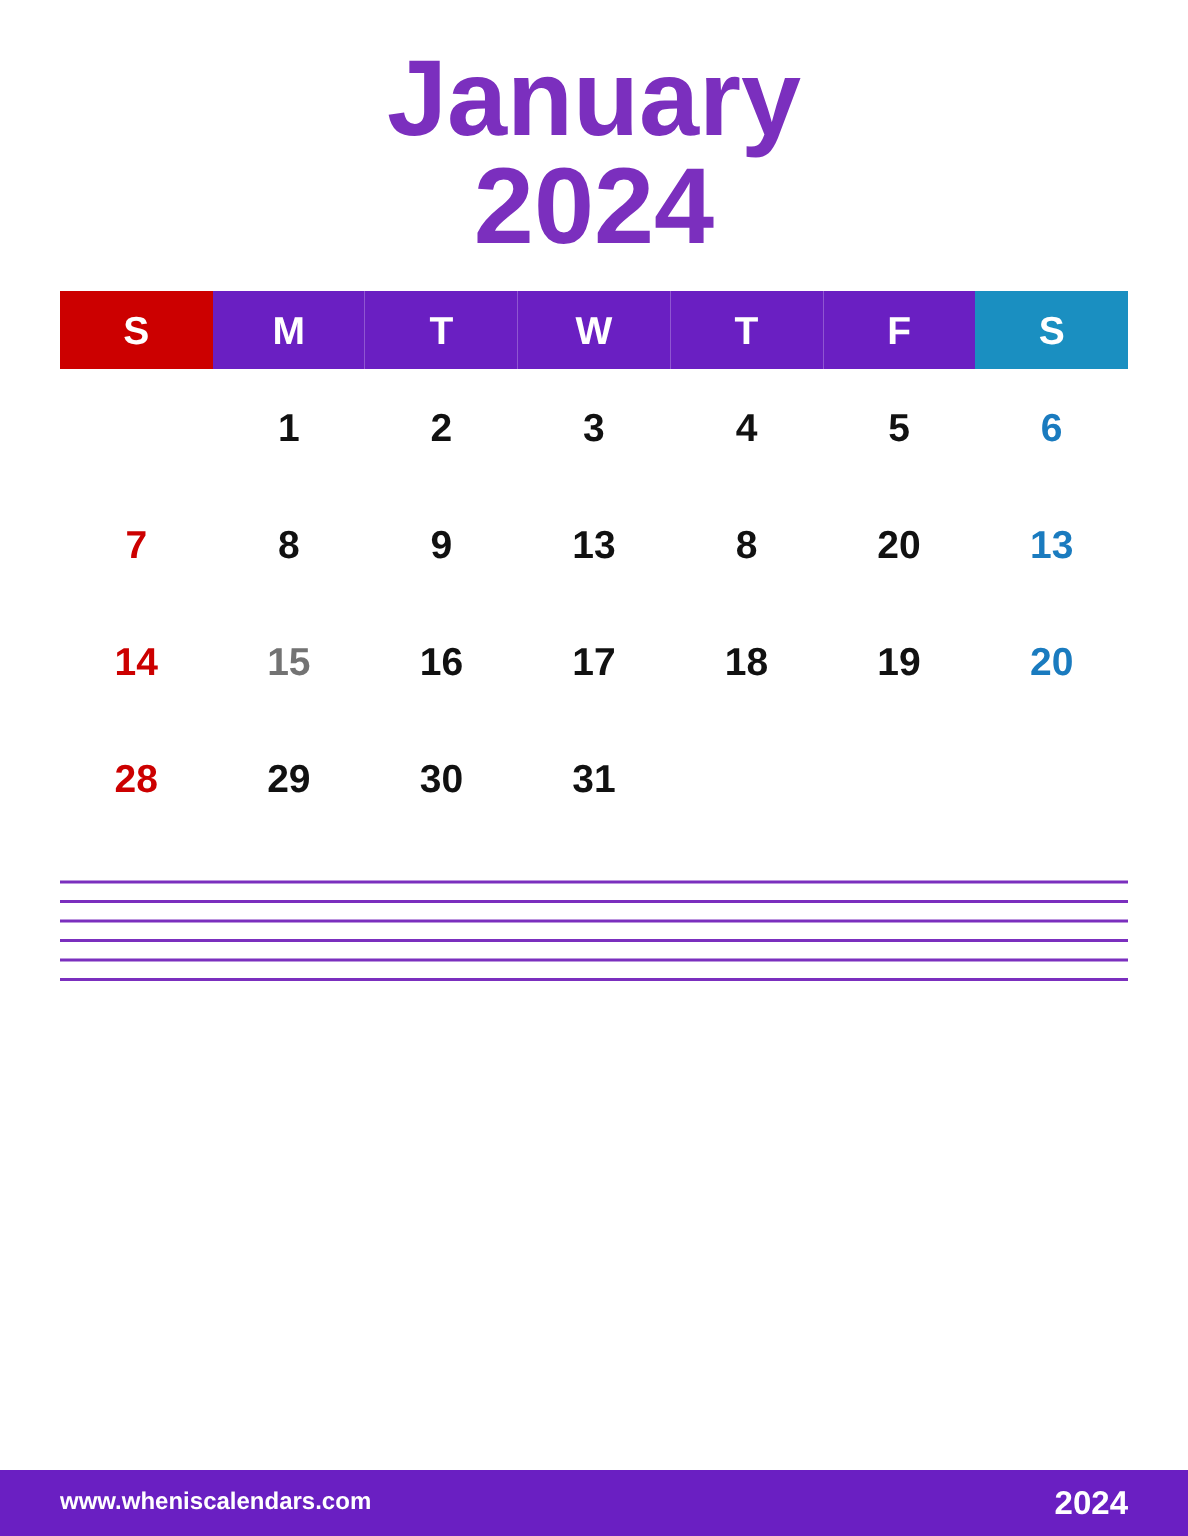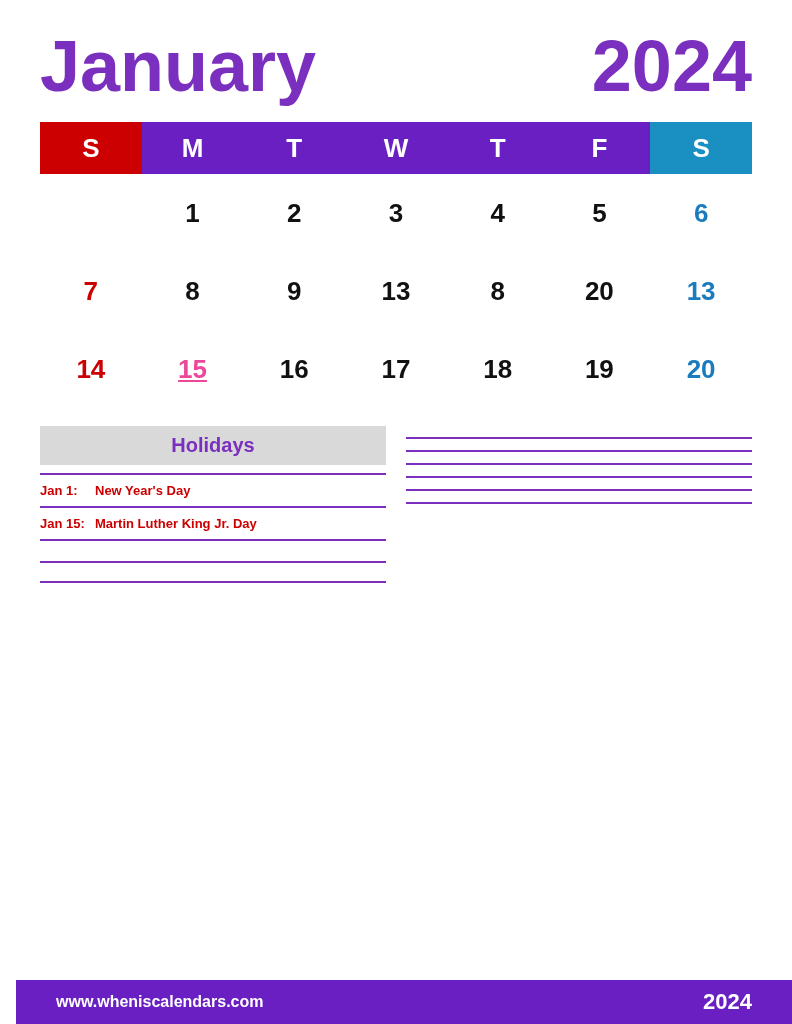--- a/index.html
+++ b/index.html
@@ -21,22 +21,23 @@
       width: 792px;
       height: 1024px;
       background: #ffffff;
       padding: 30px 40px 0 40px;
       position: relative;
     }
 
     .header {
       display: flex;
       justify-content: space-between;
-      align-items: flex-end;
+      align-items: center;
       margin-bottom: 20px;
+      flex-direction: column;
     }
 
     .month-title {
       font-size: 72px;
       font-weight: bold;
       color: #7b2fbe;
       line-height: 1;
     }
 
     .year-title {
@@ -83,22 +84,21 @@
 
     .calendar-table tbody tr td.sunday {
       color: #cc0000;
     }
 
     .calendar-table tbody tr td.saturday {
       color: #1a7bbf;
     }
 
     .calendar-table tbody tr td.holiday {
-      color: #ec4899;
-      text-decoration: underline;
+      color: #737373;
     }
 
     .bottom-section {
       display: flex;
       justify-content: space-between;
       margin-top: 18px;
       gap: 20px;
       padding: 0 0;
     }
 
@@ -143,21 +143,21 @@
 
     .note-line {
       border: none;
       border-top: 2px solid #7b2fbe;
       margin: 11px 0;
     }
 
     .footer {
       position: absolute;
       bottom: 0;
-      left: 16px;
+      left: 0;
       right: 0;
       background: #6a1fc2;
       display: flex;
       justify-content: space-between;
       align-items: center;
       padding: 10px 40px;
       height: 44px;
     }
 
     .footer-url {
@@ -230,47 +230,40 @@
           </tr>
           <tr>
             <td class="sunday">14</td>
             <td class="holiday">15</td>
             <td>16</td>
             <td>17</td>
             <td>18</td>
             <td>19</td>
             <td class="saturday">20</td>
           </tr>
+          <tr>
+            <td class="sunday">28</td>
+            <td>29</td>
+            <td>30</td>
+            <td>31</td>
+            <td></td>
+            <td></td>
+            <td></td>
+          </tr>
         </tbody>
     </table>
 
     <div class="side-watermarks">
       
       
     </div>
   </div>
 
   <div class="bottom-section">
 
-    <div class="holidays-box">
-      <div class="section-header">Holidays</div>
-      <hr class="holiday-line">
-      <div class="holiday-entry">
-        <span class="holiday-date">Jan 1:</span>
-        <span class="holiday-name">New Year's Day</span>
-      </div>
-      <hr class="holiday-line">
-      <div class="holiday-entry">
-        <span class="holiday-date">Jan 15:</span>
-        <span class="holiday-name">Martin Luther King Jr. Day</span>
-      </div>
-      <hr class="holiday-line">
-      <hr class="holiday-line" style="margin-top: 20px;">
-      <hr class="holiday-line" style="margin-top: 18px;">
-    </div>
 
     <div class="notes-box">
       <hr class="note-line">
       <hr class="note-line">
       <hr class="note-line">
       <hr class="note-line">
       <hr class="note-line">
       <hr class="note-line">
     </div>
 

